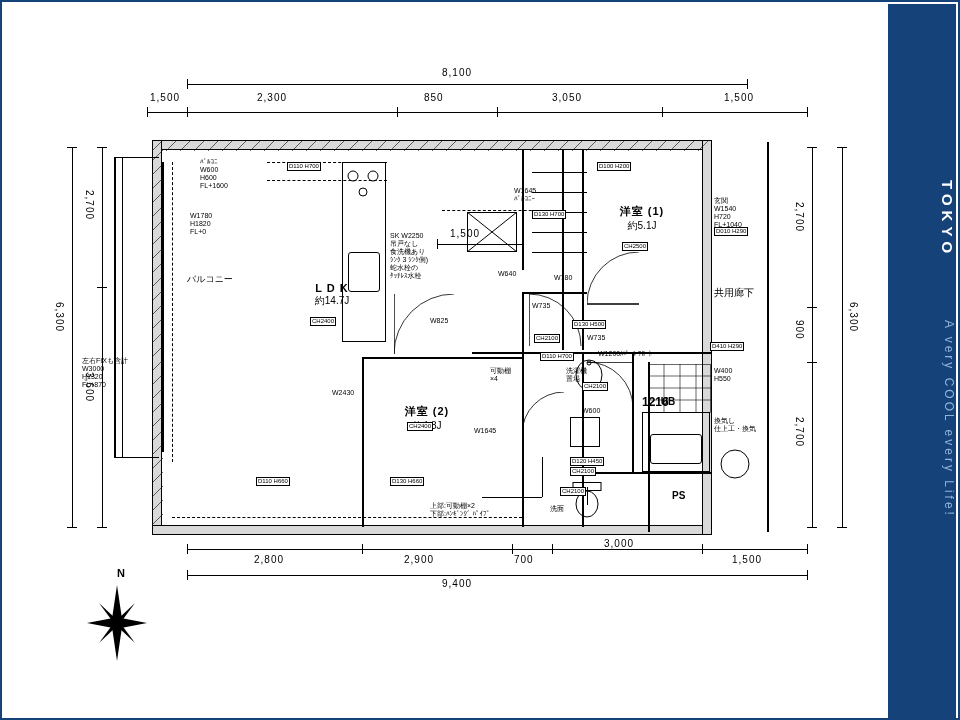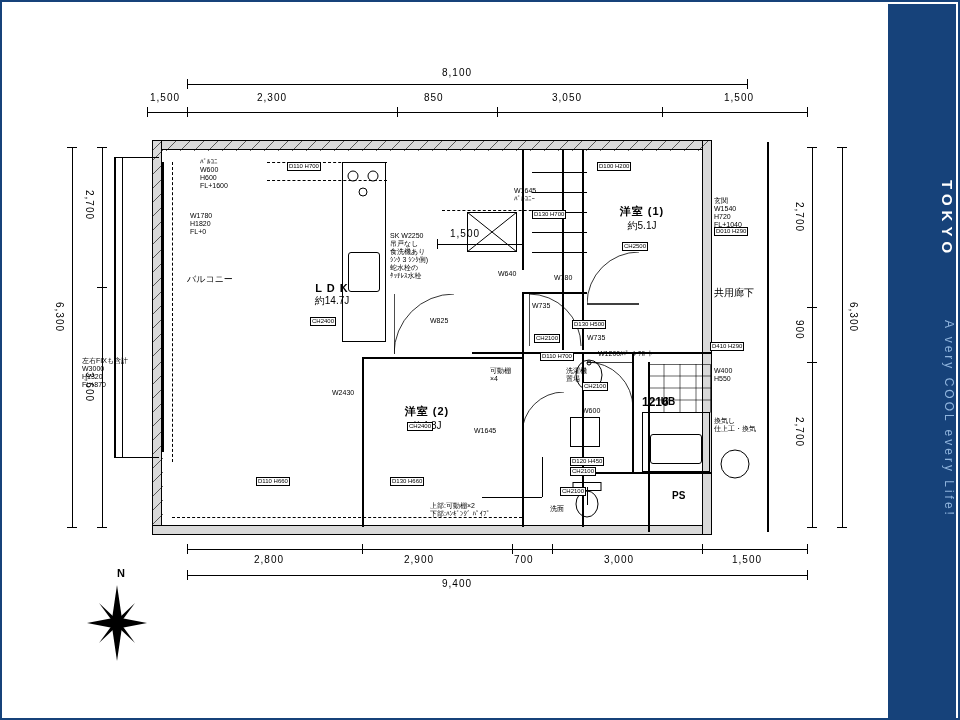--- a/index.html
+++ b/index.html
@@ -109,21 +109,21 @@
     <div class="ln h" style="left:145px;top:487px;width:620px;"></div>
     <div class="ln v" style="left:145px;top:482px;height:10px;"></div>
     <div class="ln v" style="left:320px;top:482px;height:10px;"></div>
     <div class="ln v" style="left:470px;top:482px;height:10px;"></div>
     <div class="ln v" style="left:510px;top:482px;height:10px;"></div>
     <div class="ln v" style="left:660px;top:482px;height:10px;"></div>
     <div class="ln v" style="left:765px;top:482px;height:10px;"></div>
     <div class="dim" style="left:212px;top:492px;">2,800</div>
     <div class="dim" style="left:362px;top:492px;">2,900</div>
     <div class="dim" style="left:472px;top:492px;">700</div>
-    <div class="dim" style="left:562px;top:492px;">3,000</div>
+    <div class="dim" style="left:562px;top:476px;">3,000</div>
     <div class="dim" style="left:690px;top:492px;">1,500</div>
 
     <div class="ln h" style="left:145px;top:513px;width:620px;"></div>
     <div class="ln v" style="left:145px;top:508px;height:10px;"></div>
     <div class="ln v" style="left:765px;top:508px;height:10px;"></div>
     <div class="dim" style="left:400px;top:516px;">9,400</div>
 
     <div class="wallfill" style="left:110px;top:78px;width:560px;height:10px;"></div>
     <div class="wallfill" style="left:110px;top:78px;width:10px;height:395px;"></div>
     <div class="wallfill" style="left:110px;top:463px;width:560px;height:10px;"></div>

